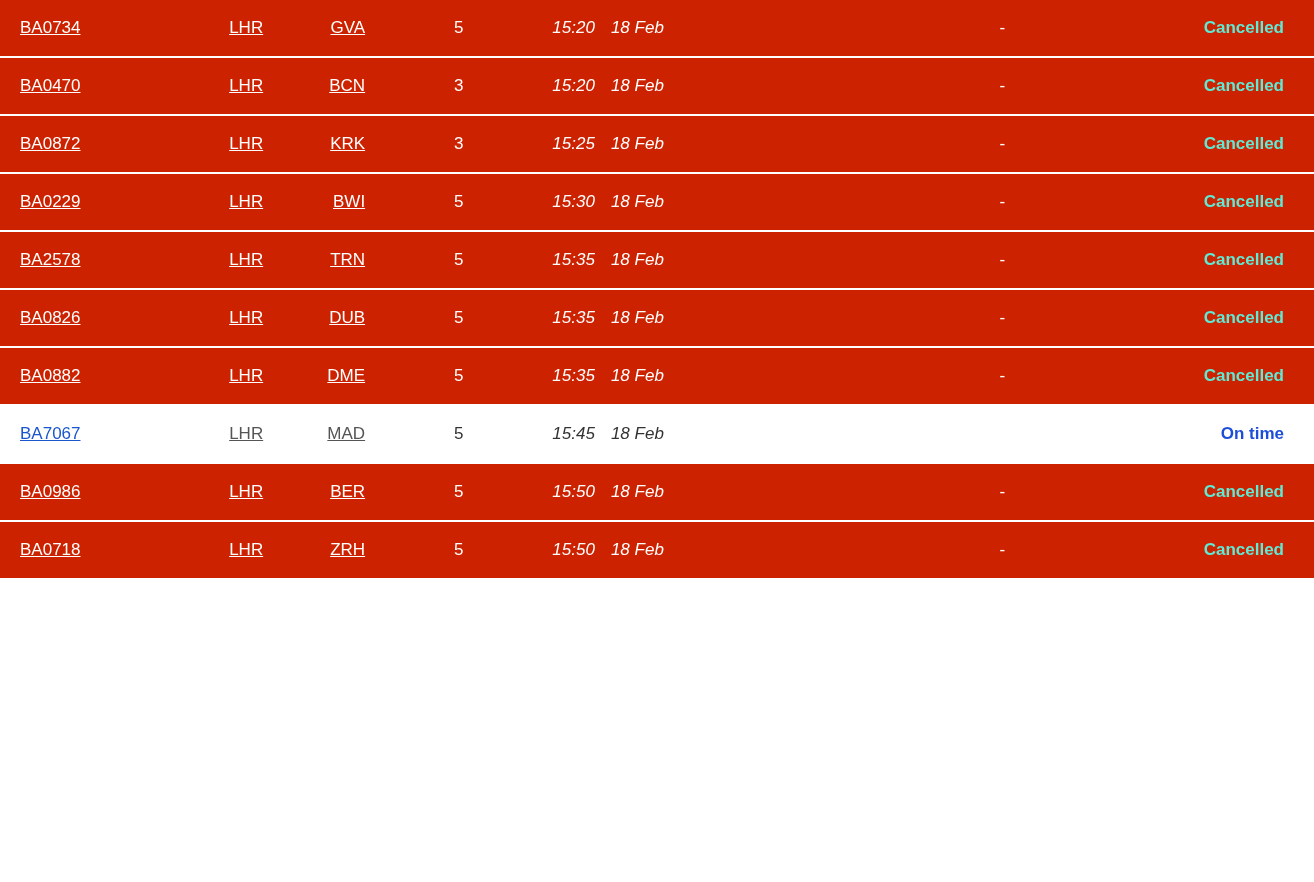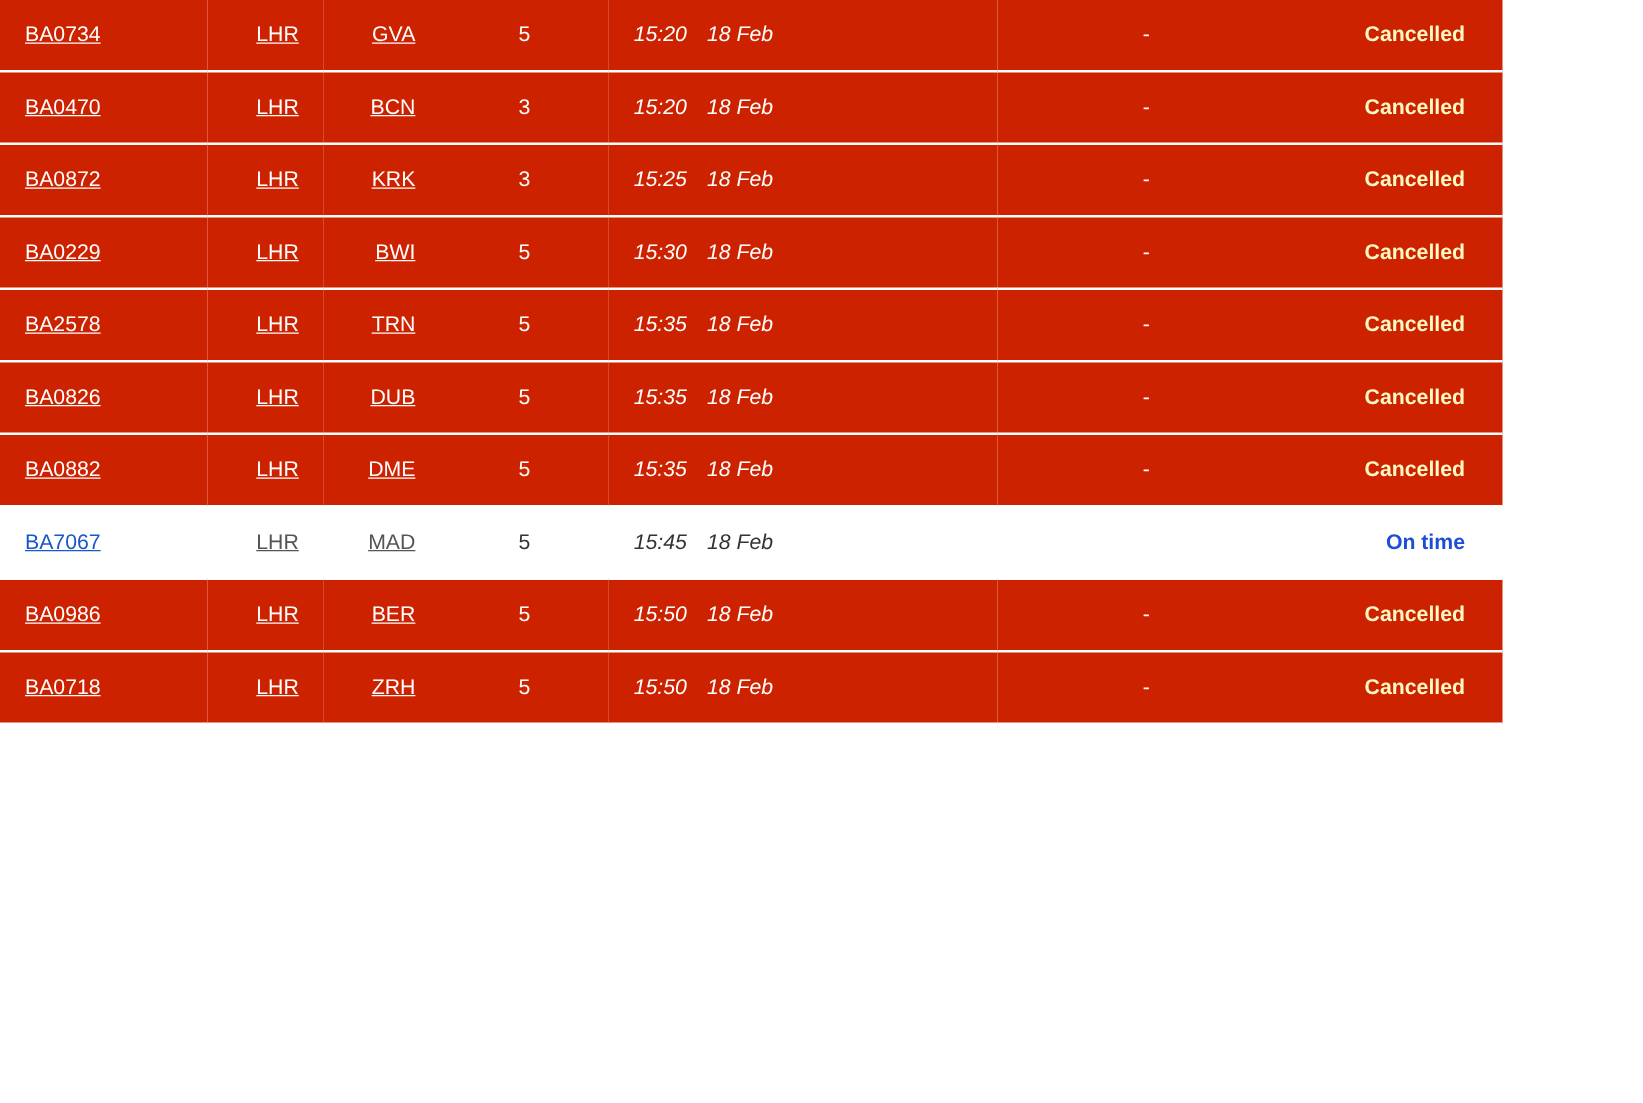--- a/index.html
+++ b/index.html
@@ -2,21 +2,21 @@
 <html><head>
   <meta charset="utf-8">
   <style>
     * { margin: 0; padding: 0; box-sizing: border-box; }
     body {
       font-family: Arial, Helvetica, sans-serif;
       font-size: 16px;
       background: #fff;
     }
     table {
-      width: 1202px;
+      width: 1314px;
       border-collapse: collapse;
     }
     tr {
       border-bottom: 2px solid #fff;
     }
     tr.red-row {
       background-color: #cc2200;
       color: #fff;
     }
     tr.white-row {
@@ -60,21 +60,21 @@
       color: #fff;
     }
     .white-row .link-style {
       color: #1a56cc;
     }
     .white-row .airport-link {
       color: #555;
       text-decoration: underline;
     }
     .status-cancelled {
-      color: #fef9c3;
+      color: #5eead4;
       font-weight: bold;
     }
     .status-ontime {
       color: #1d4ed8;
       font-weight: bold;
     }
     .time-date {
       display: flex;
       gap: 16px;
       align-items: center;

